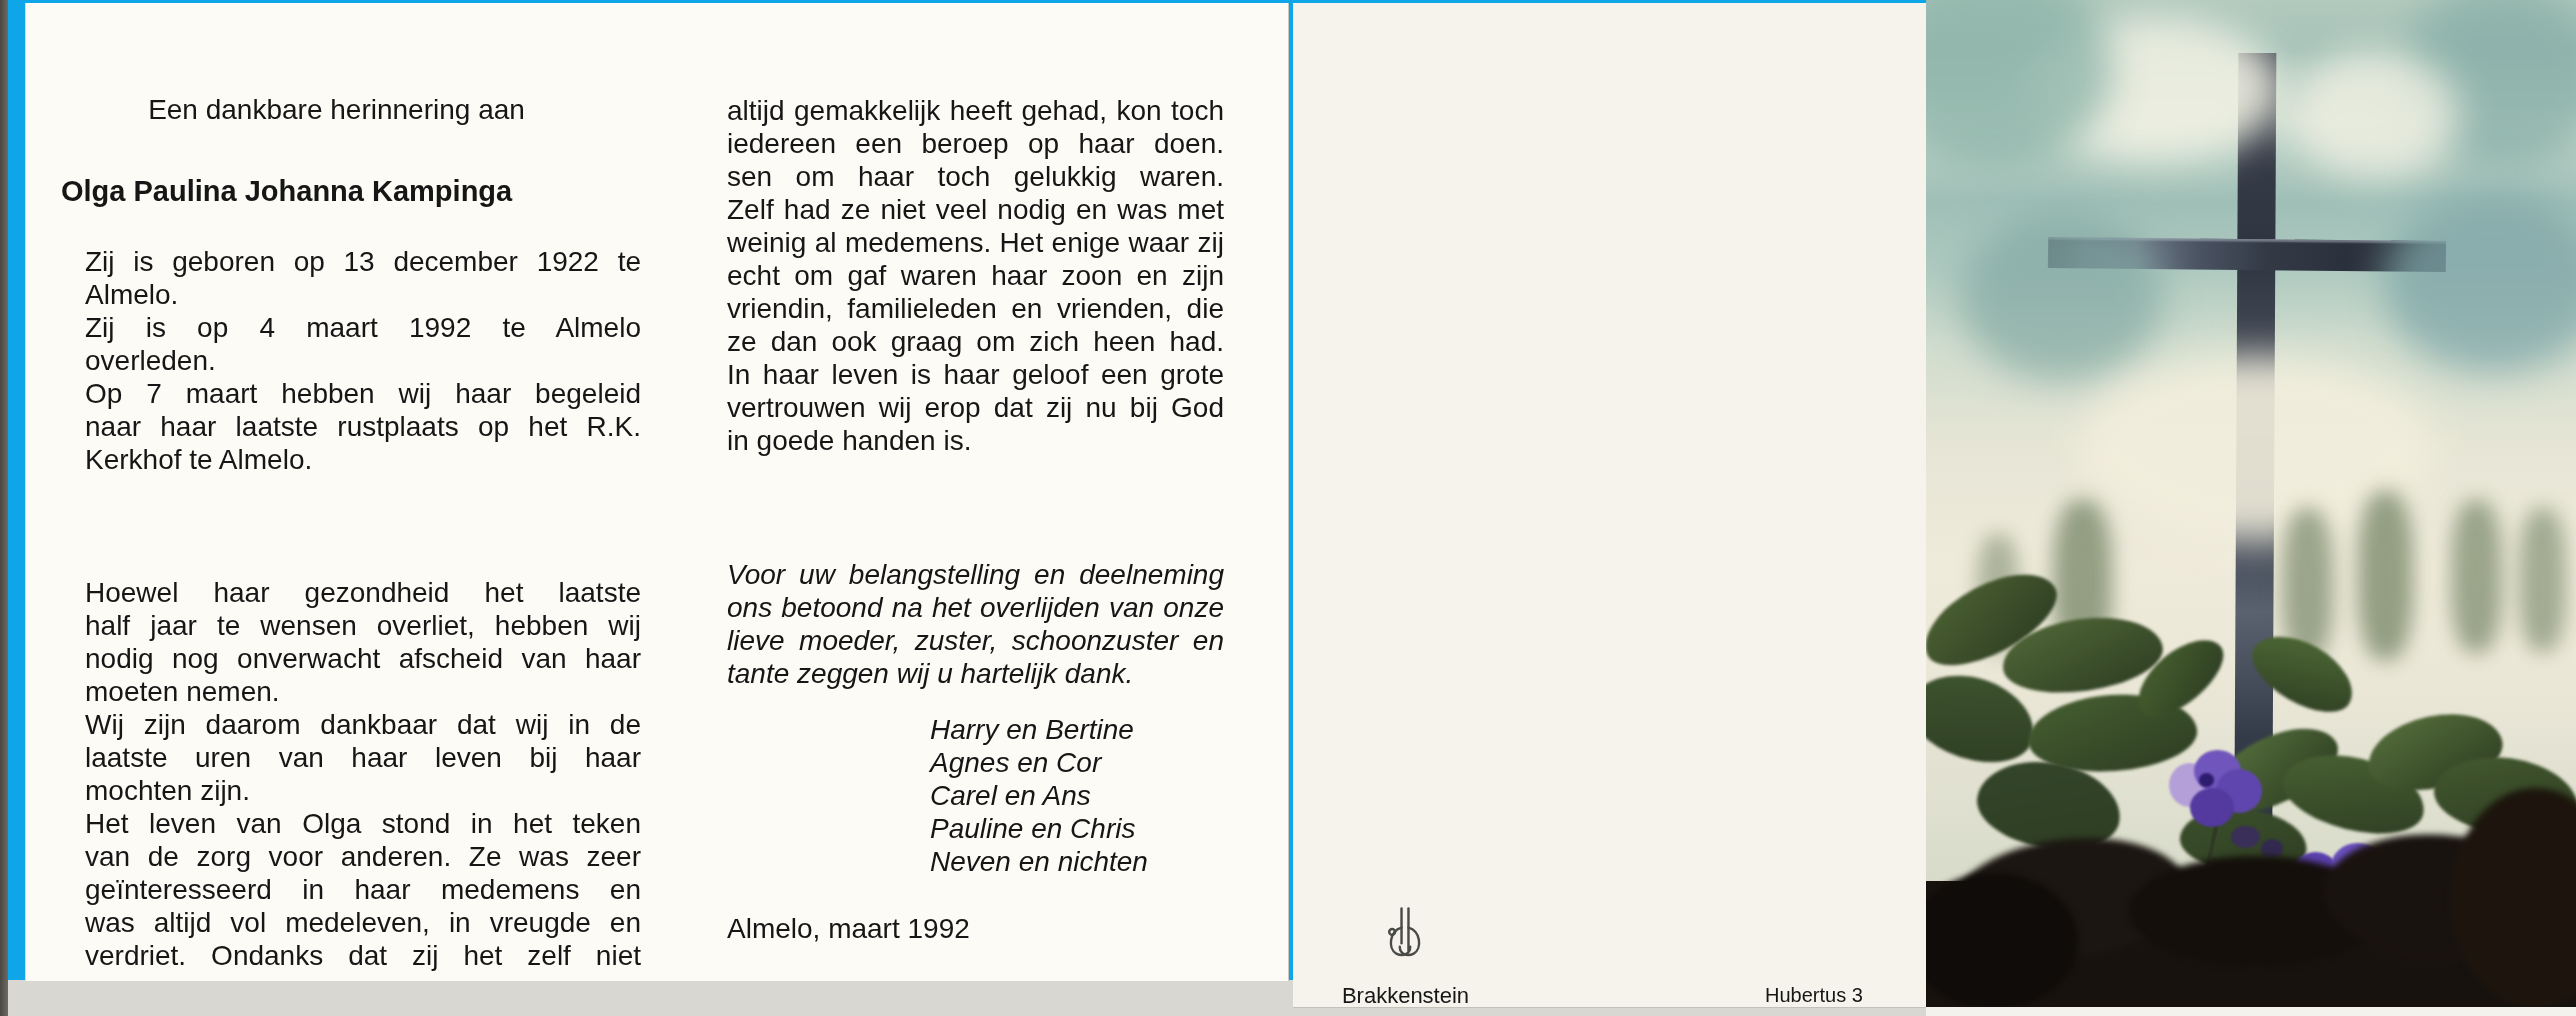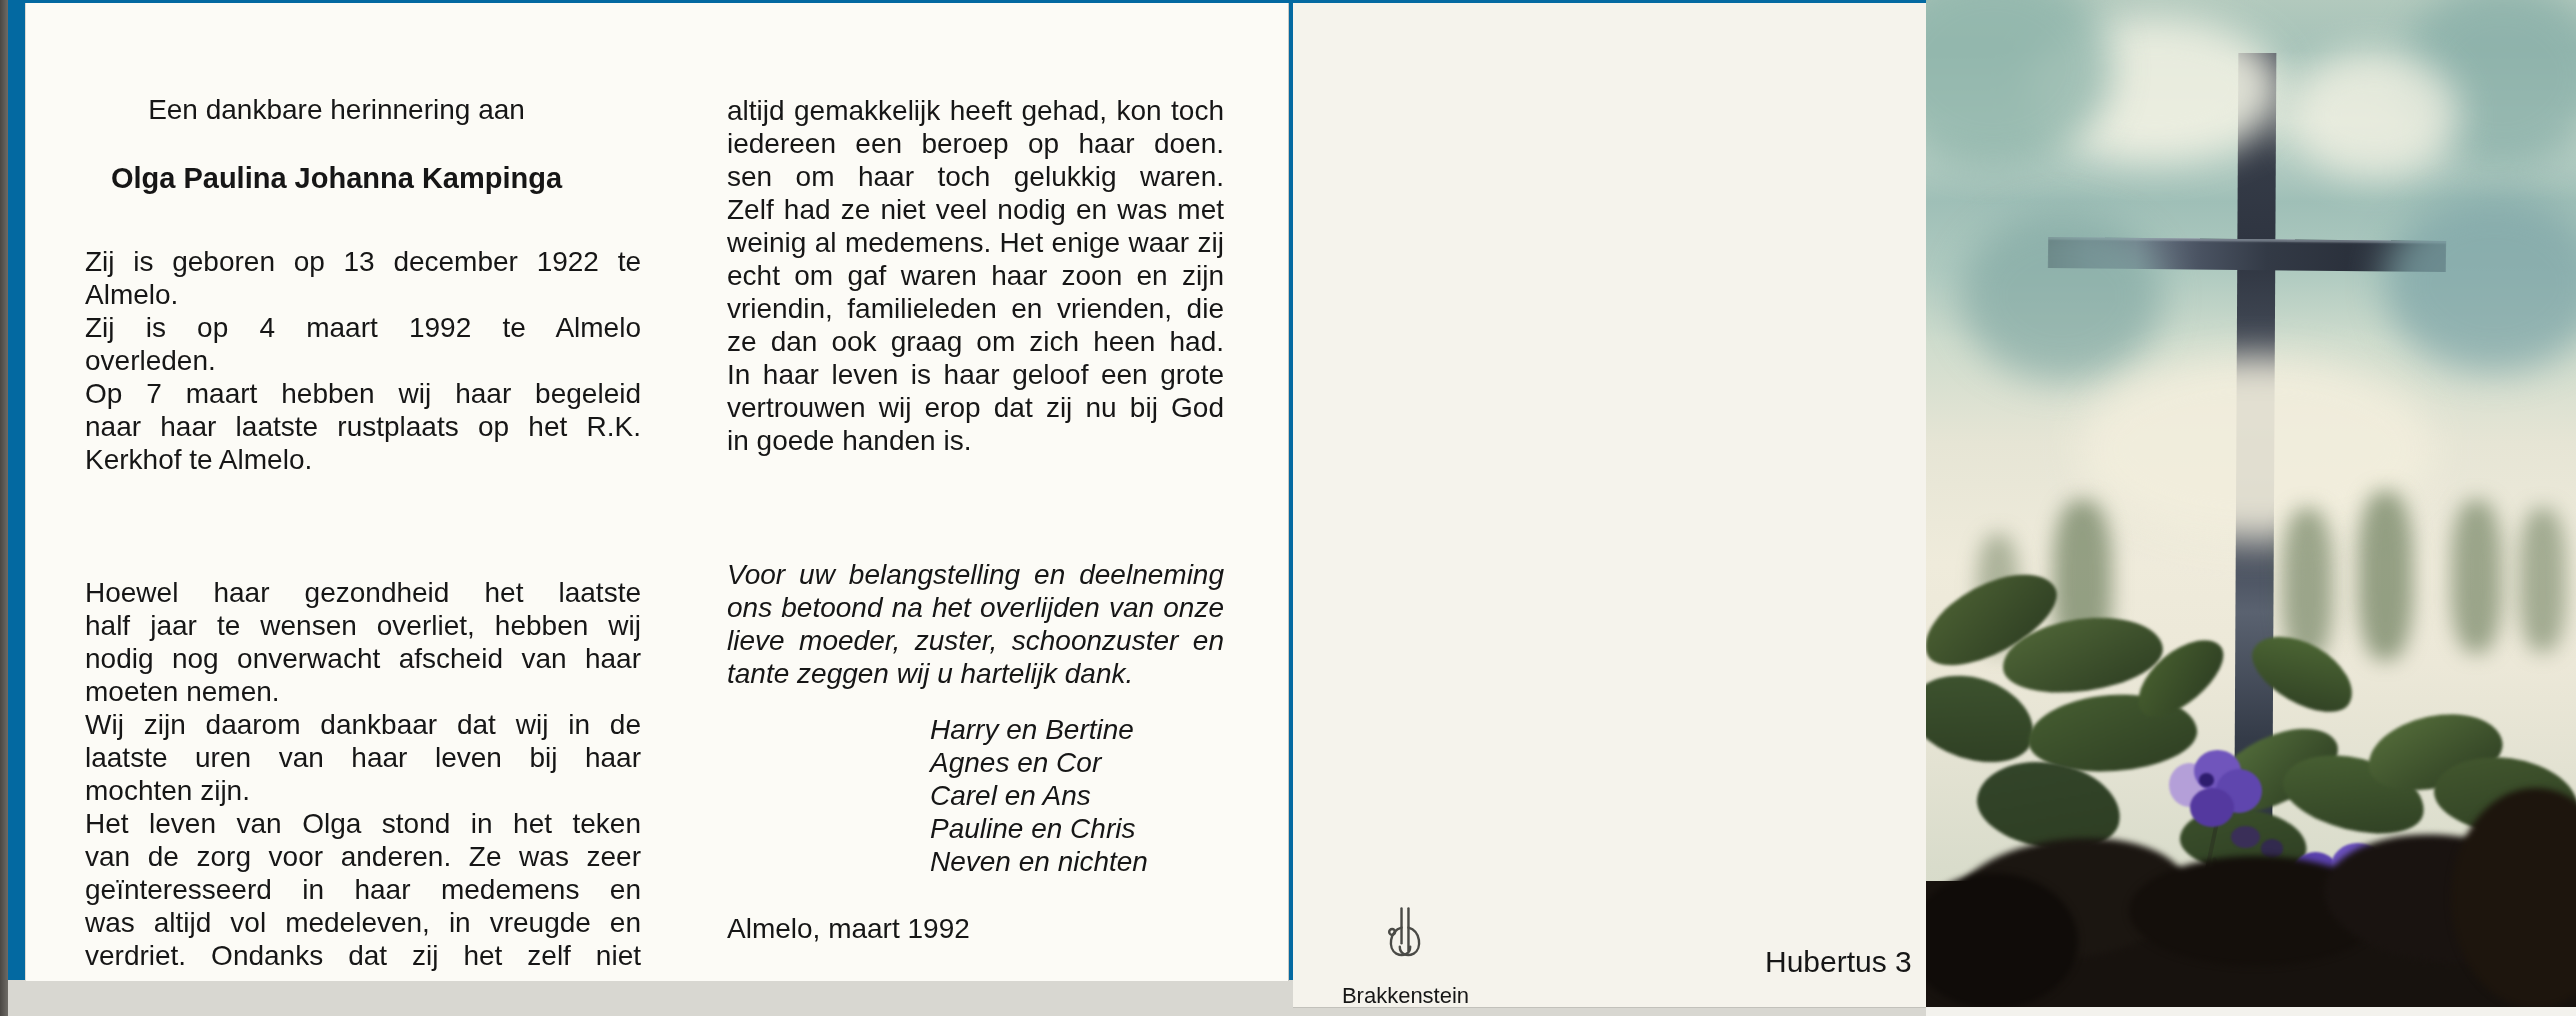--- a/index.html
+++ b/index.html
@@ -1,41 +1,41 @@
 <!DOCTYPE html>
 <html style="font-size:13.6px"><head>
 <meta charset="utf-8">
 <style>
   html,body{margin:0;padding:0;background:#f2f1ec;}
   .stage{position:relative;width:2576px;height:1017px;overflow:hidden;
-         background:#0369a1;font-family:"Liberation Sans",sans-serif;color:#161616;}
+         background:#0ea5e9;font-family:"Liberation Sans",sans-serif;color:#161616;}
   .abs{position:absolute;}
   
   .scan-edge-left{left:0;top:0;width:7.6px;height:1017px;
     background:linear-gradient(90deg,#4a4743,#6e6b66);}
   .bottom-strip{left:7.6px;top:980px;width:1918px;height:37px;background:#d8d7d1;}
   .spread{left:25.4px;top:3.4px;width:1264px;height:978px;background:#fcfbf6;
     border-left:1.7px solid #dcdad3;border-right:1.7px solid #c9c8c2;box-sizing:border-box;}
   .backpanel{left:1293px;top:3.4px;width:633px;height:1005px;background:#f5f3ec;
     border-bottom:1.7px solid #c2c1bb;box-sizing:border-box;}
   .photo-below{left:1926px;top:1007px;width:650px;height:10.2px;background:#f3f2ed;}
   
   .txt{position:absolute;font-size:28px;line-height:33px;letter-spacing:0;}
   .heading{left:61px;top:93px;width:551px;text-align:center;}
-  .name{left:61px;top:162px;width:551px;text-align:center;font-weight:700;font-size:29px;}
+  .name{left:61px;top:175px;width:551px;text-align:left;font-weight:700;font-size:29px;}
   .para1{left:85px;top:245px;width:556px;}
   .para2{left:85px;top:576px;width:556px;}
   .mpara{left:727px;top:94px;width:497px;}
   .thanks{left:727px;top:558px;width:497px;font-style:italic;}
   .names{left:930px;top:713px;width:356px;font-style:italic;}
   .dateline{left:727px;top:912px;width:424px;}
   .ln{white-space:nowrap;}
   .ln.j{white-space:normal;text-align:justify;text-align-last:justify;text-justify:inter-word;}
   .publisher{left:1320px;top:984px;width:171px;text-align:center;font-size:22px;line-height:23px;}
-  .series{left:1765px;top:950px;width:169px;font-size:30px;line-height:23px;}
+  .series{left:1765px;top:984px;width:169px;font-size:20px;line-height:23px;}
   .logo{left:1384px;top:905px;width:42px;height:66px;}
   
   .photo{left:1926px;top:0;width:650px;height:1007px;overflow:hidden;
     background:linear-gradient(180deg,#b2c9bd 0%,#a5c2b8 5%,#c6d8cc 12%,#9fbfb7 20%,
       #afcac0 27%,#cfdccd 34%,#e6e5d5 44%,#efebdb 56%,#ece8d8 66%,#e3e2d2 76%,
       #d9dccb 86%,#cfd6c4 100%);}
   .photo *{position:absolute;}
   .patch{border-radius:50%;filter:blur(18.6px);}
   .gstreak{border-radius:40%;filter:blur(10.2px);}
   .beam{left:310px;top:53px;width:38px;height:902px;transform:rotate(.3deg);

